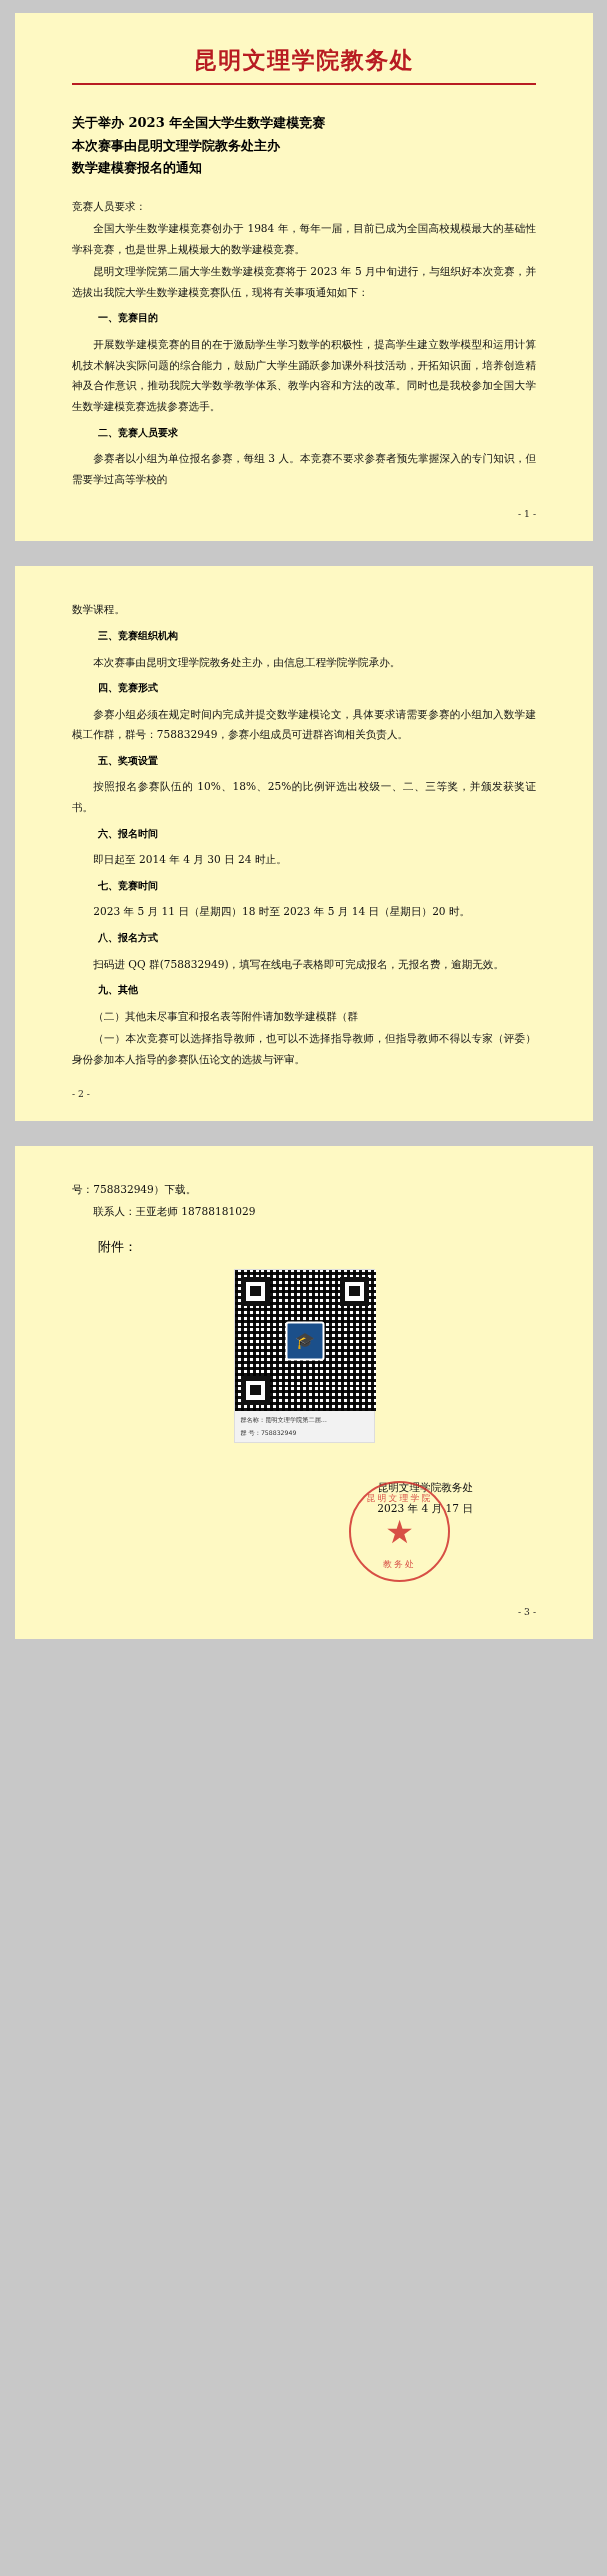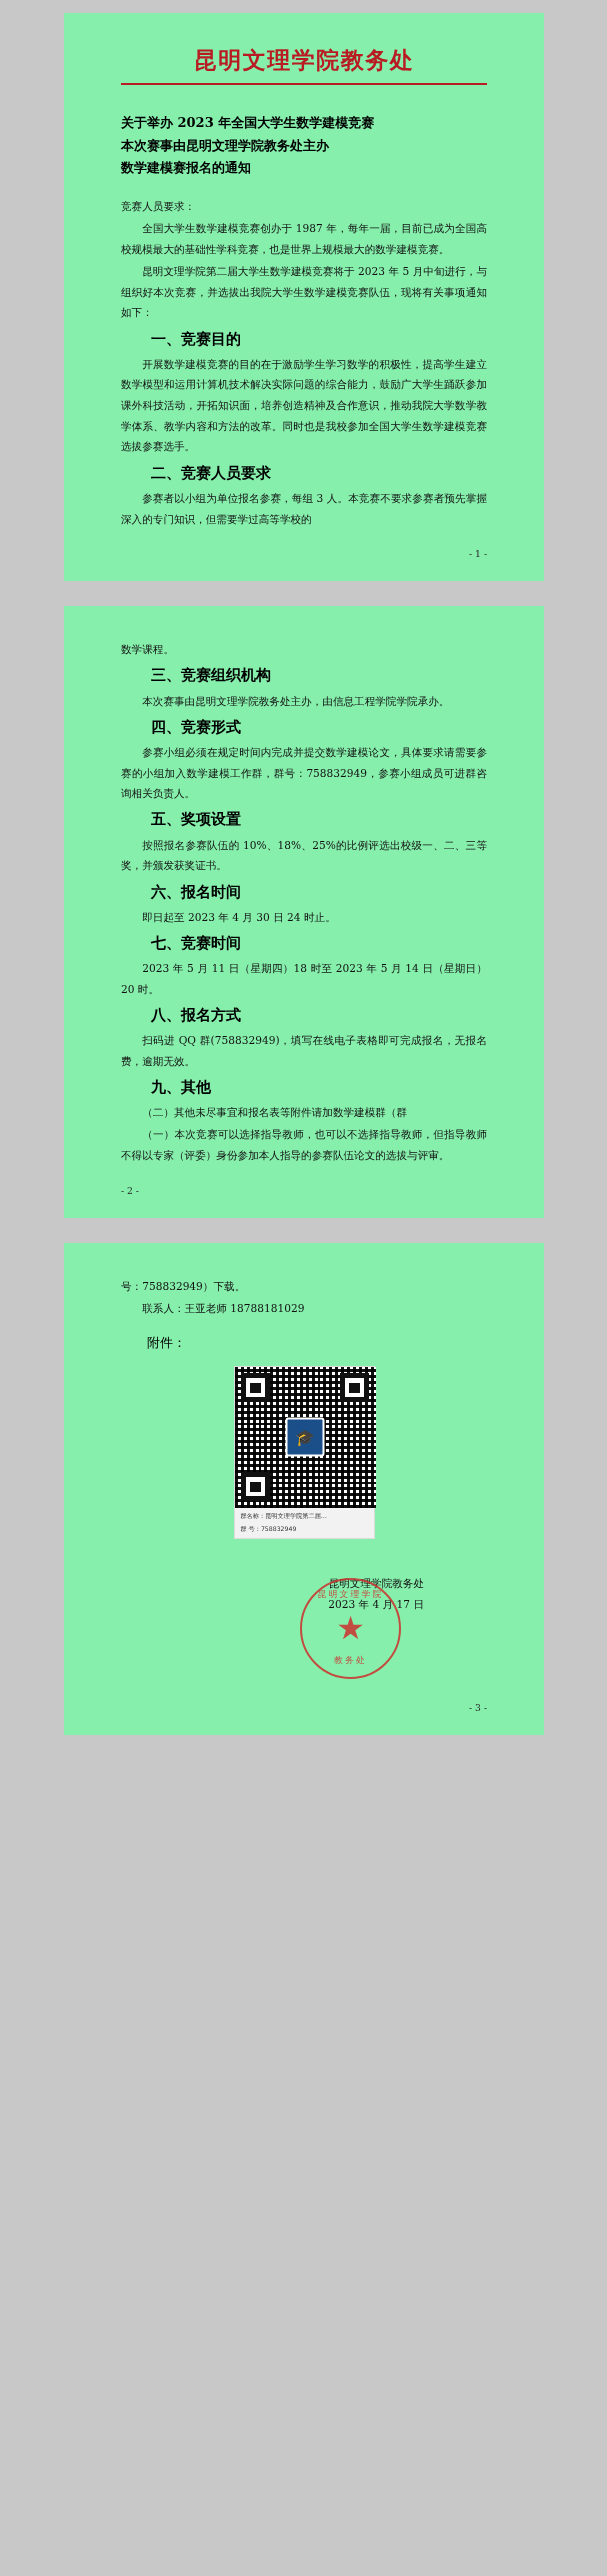--- a/index.html
+++ b/index.html
@@ -11,22 +11,22 @@
     width: 608px;
     font-family: "Liberation Serif", "DejaVu Serif", serif;
   }
   .page-wrap {
     width: 608px;
     margin: 0 auto;
     padding: 13px 0 29px 0;
     box-sizing: border-box;
   }
   .sheet {
-    background: #86efac;
-    width: 480px;
+    background: #fef9c3;
+    width: 578px;
     margin: 0 auto;
     box-sizing: border-box;
     padding: 2px 57px 22px 57px;
     position: relative;
   }
   .sheet.p1 { padding-top: 22px; }
   .letterhead {
     text-align: center;
     padding-top: 10.2px;
     padding-bottom: 4.4px;
@@ -59,23 +59,23 @@
     margin: 0 0 1.5px 0;
     color: #111;
     text-align: justify;
     text-justify: inter-ideograph;
     font-family: "DejaVu Serif", "Liberation Serif", serif;
   }
   p.indent { text-indent: 2em; }
   p.section-head {
     text-indent: 2em;
     font-weight: bold;
-    font-size: 15px;
+    font-size: 10px;
     line-height: 1.95;
-    margin: 0;
+    margin: 6px;
     font-family: "DejaVu Serif", "Liberation Serif", serif;
   }
   .page-num {
     font-size: 9.2px;
     color: #222;
     margin-top: 19px;
     font-family: "DejaVu Serif", "Liberation Serif", serif;
   }
   .page-num.left { text-align: left; }
   .page-num.right { text-align: right; }
@@ -203,21 +203,21 @@
       <hr class="letterhead-rule">
     </div>
 
     <div class="doc-title">
       <div>关于举办 2023 年全国大学生数学建模竞赛</div>
       <div>本次赛事由昆明文理学院教务处主办</div>
       <div>数学建模赛报名的通知</div>
     </div>
 
     <p class="body-text">竞赛人员要求：</p>
-    <p class="body-text indent">全国大学生数学建模竞赛创办于 1987 年，每年一届，目前已成为全国高校规模最大的基础性学科竞赛，也是世界上规模最大的数学建模竞赛。</p>
+    <p class="body-text indent">全国大学生数学建模竞赛创办于 1984 年，每年一届，目前已成为全国高校规模最大的基础性学科竞赛，也是世界上规模最大的数学建模竞赛。</p>
     <p class="body-text indent">昆明文理学院第二届大学生数学建模竞赛将于 2023 年 5 月中旬进行，与组织好本次竞赛，并选拔出我院大学生数学建模竞赛队伍，现将有关事项通知如下：</p>
 
     <p class="section-head">一、竞赛目的</p>
     <p class="body-text indent">开展数学建模竞赛的目的在于激励学生学习数学的积极性，提高学生建立数学模型和运用计算机技术解决实际问题的综合能力，鼓励广大学生踊跃参加课外科技活动，开拓知识面，培养创造精神及合作意识，推动我院大学数学教学体系、教学内容和方法的改革。同时也是我校参加全国大学生数学建模竞赛选拔参赛选手。</p>
 
     <p class="section-head">二、竞赛人员要求</p>
     <p class="body-text indent">参赛者以小组为单位报名参赛，每组 3 人。本竞赛不要求参赛者预先掌握深入的专门知识，但需要学过高等学校的</p>
 
     <div class="page-num right">- 1 -</div>
   </div>
@@ -232,21 +232,21 @@
     <p class="section-head">三、竞赛组织机构</p>
     <p class="body-text indent">本次赛事由昆明文理学院教务处主办，由信息工程学院学院承办。</p>
 
     <p class="section-head">四、竞赛形式</p>
     <p class="body-text indent">参赛小组必须在规定时间内完成并提交数学建模论文，具体要求请需要参赛的小组加入数学建模工作群，群号：758832949，参赛小组成员可进群咨询相关负责人。</p>
 
     <p class="section-head">五、奖项设置</p>
     <p class="body-text indent">按照报名参赛队伍的 10%、18%、25%的比例评选出校级一、二、三等奖，并颁发获奖证书。</p>
 
     <p class="section-head">六、报名时间</p>
-    <p class="body-text indent">即日起至 2023 年 4 月 30 日 24 时止。</p>
+    <p class="body-text indent">即日起至 2014 年 4 月 30 日 24 时止。</p>
 
     <p class="section-head">七、竞赛时间</p>
     <p class="body-text indent">2023 年 5 月 11 日（星期四）18 时至 2023 年 5 月 14 日（星期日）20 时。</p>
 
     <p class="section-head">八、报名方式</p>
     <p class="body-text indent">扫码进 QQ 群(758832949)，填写在线电子表格即可完成报名，无报名费，逾期无效。</p>
 
     <p class="section-head">九、其他</p>
     <p class="body-text indent">（二）其他未尽事宜和报名表等附件请加数学建模群（群</p>
     <p class="body-text indent">（一）本次竞赛可以选择指导教师，也可以不选择指导教师，但指导教师不得以专家（评委）身份参加本人指导的参赛队伍论文的选拔与评审。</p>

